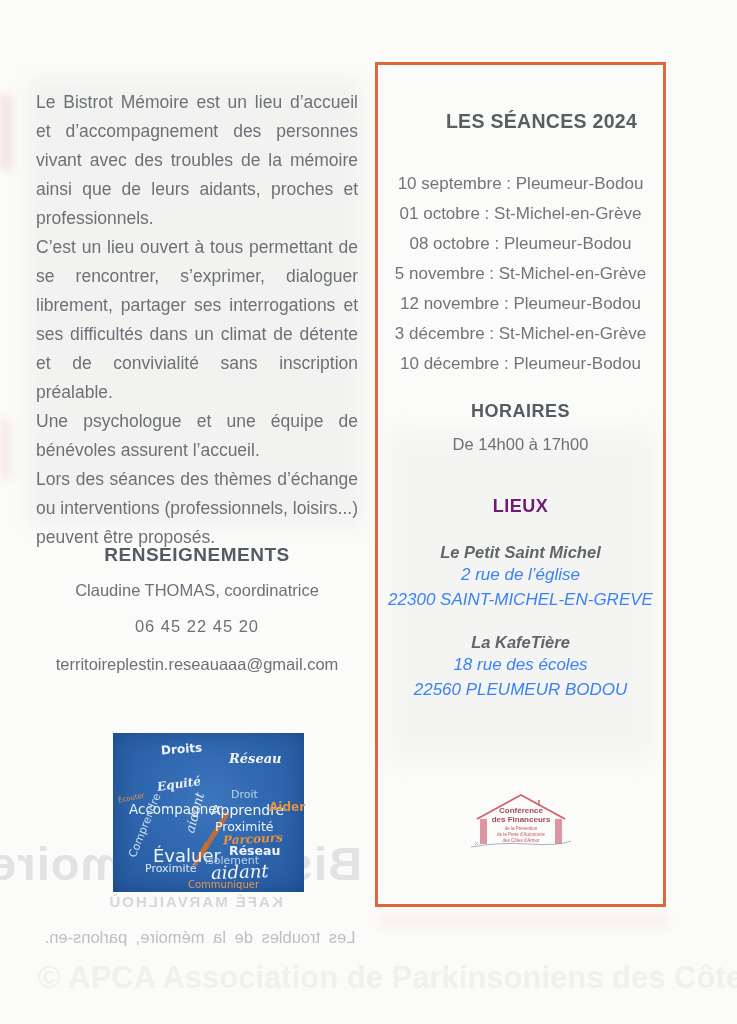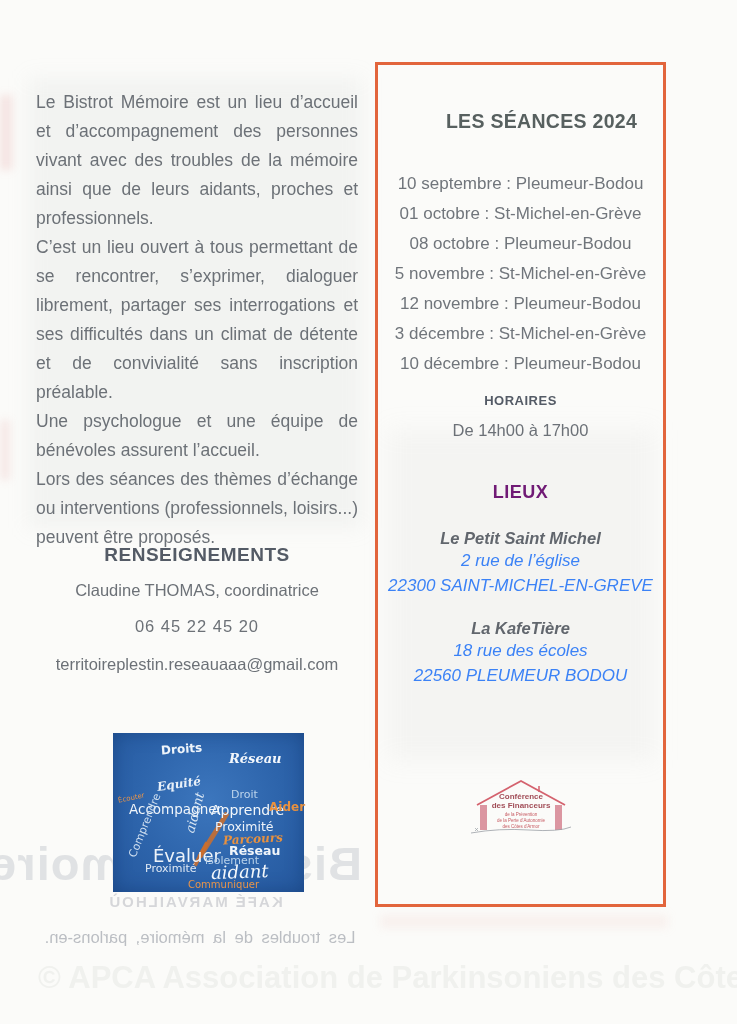--- a/index.html
+++ b/index.html
@@ -58,21 +58,21 @@
   .w17{left:36px;top:147px;font-size:10px;color:#e8944a;margin-left:39px;}
   .ribbon{position:absolute;background:#cf6f2a;opacity:0.85;}
   .ribbon1{left:98px;top:76px;width:5px;height:52px;transform:rotate(32deg);}
   .ribbon2{left:86px;top:108px;width:4px;height:26px;transform:rotate(28deg);}
   
   .seance-box{position:absolute;left:375px;top:62px;width:291px;height:845px;
     border:3px solid #e2653c;text-align:center;z-index:1;box-sizing:border-box;}
   .seance-title{margin-top:45px;font-size:19.5px;font-weight:bold;color:#57605f;letter-spacing:0.3px;padding-left:42px;}
   .seance-list{margin-top:36px;}
   .seance-item{font-size:17px;line-height:30px;color:#70757b;}
-  .horaires-title{margin-top:14px;font-size:13px;font-weight:bold;color:#545b66;letter-spacing:0.5px;}
+  .horaires-title{margin-top:22px;font-size:18px;font-weight:bold;color:#545b66;letter-spacing:0.5px;}
   .horaires-value{margin-top:13px;font-size:16.5px;color:#6c7177;}
   .lieux-title{margin-top:42px;font-size:18px;font-weight:bold;color:#701a75;letter-spacing:0.5px;}
   .lieu{margin-top:26px;font-style:italic;}
   .lieu-name{font-size:16.5px;font-weight:bold;color:#61666d;}
   .lieu-line{font-size:17px;line-height:25px;color:#3b82f6;}
   .lieu2{margin-top:21px;}
   .logo-wrap{margin-top:86px;}
 </style>
 </head>
 <body>

